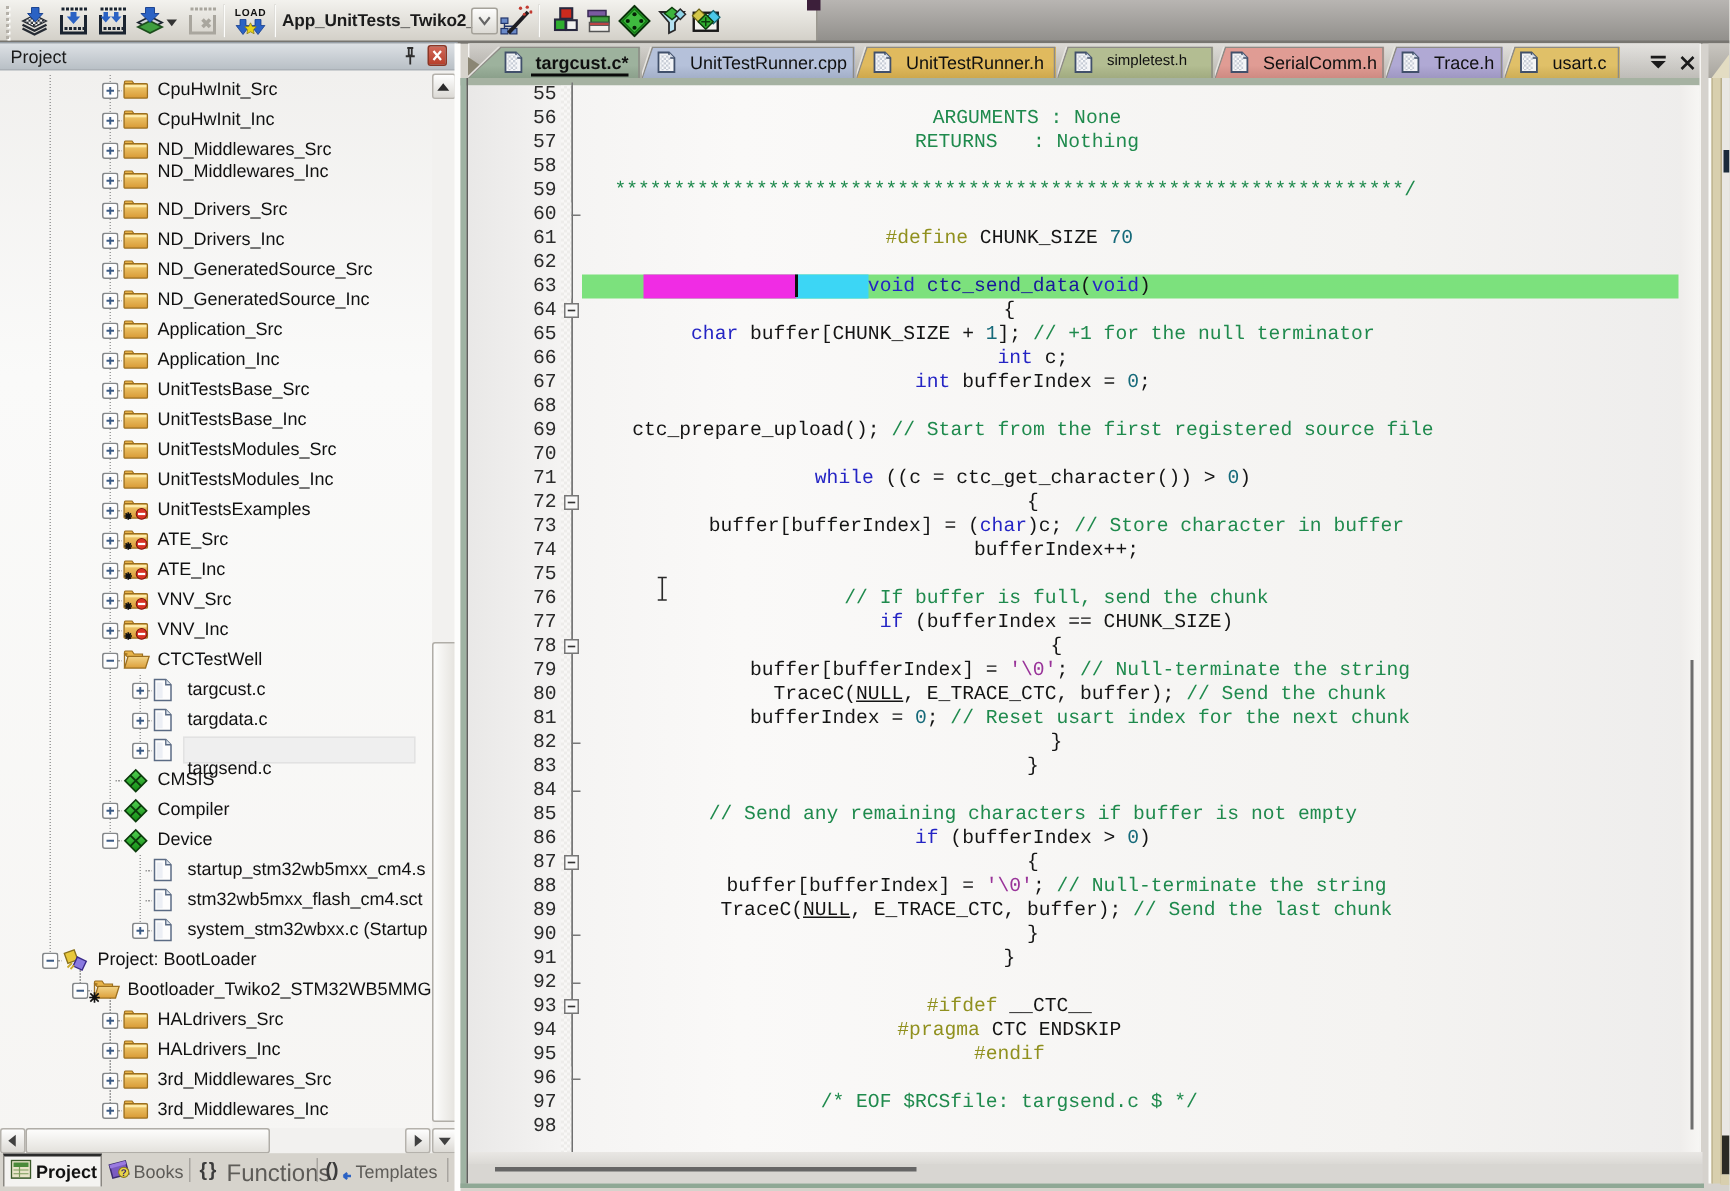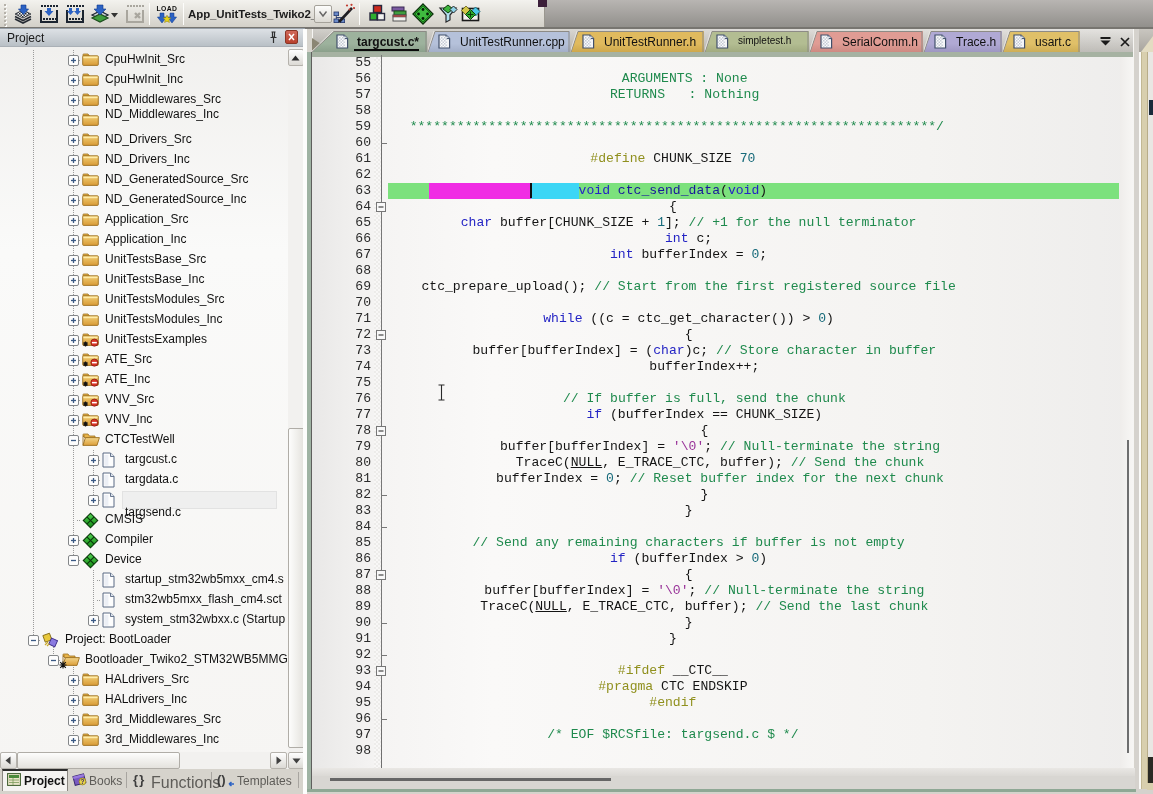--- a/index.html
+++ b/index.html
@@ -1003,21 +1003,21 @@
     <span class="k">while</span> ((c = ctc_get_character()) &gt; <span class="n">0</span>)
     {
         buffer[bufferIndex] = (<span class="k">char</span>)c; <span class="c">// Store character in buffer</span>
         bufferIndex++;
  
         <span class="c">// If buffer is full, send the chunk</span>
         <span class="k">if</span> (bufferIndex == CHUNK_SIZE)
         {
             buffer[bufferIndex] = <span class="s">'\0'</span>; <span class="c">// Null-terminate the string</span>
             TraceC(<span class="u">NULL</span>, E_TRACE_CTC, buffer); <span class="c">// Send the chunk</span>
-            bufferIndex = <span class="n">0</span>; <span class="c">// Reset buffer index for the next chunk</span>
+            bufferIndex = <span class="n">0</span>; <span class="c">// Reset usart index for the next chunk</span>
         }
     }
  
     <span class="c">// Send any remaining characters if buffer is not empty</span>
     <span class="k">if</span> (bufferIndex &gt; <span class="n">0</span>)
     {
         buffer[bufferIndex] = <span class="s">'\0'</span>; <span class="c">// Null-terminate the string</span>
         TraceC(<span class="u">NULL</span>, E_TRACE_CTC, buffer); <span class="c">// Send the last chunk</span>
     }
 }

